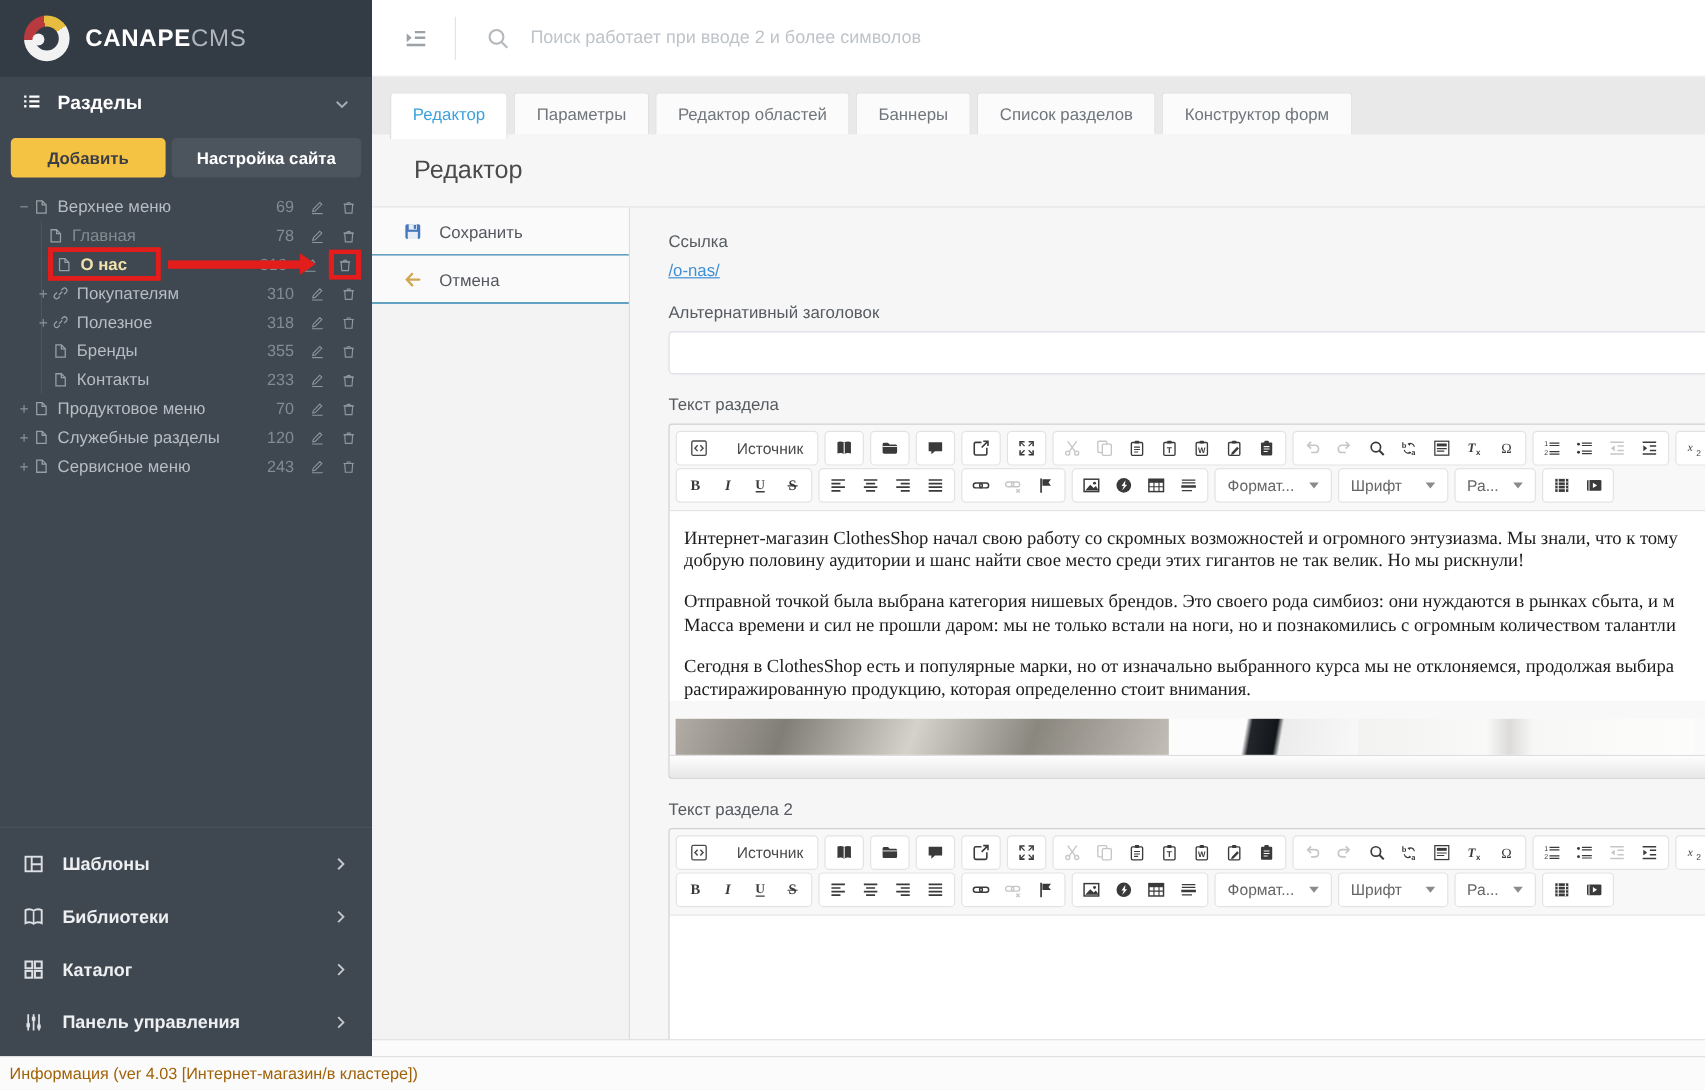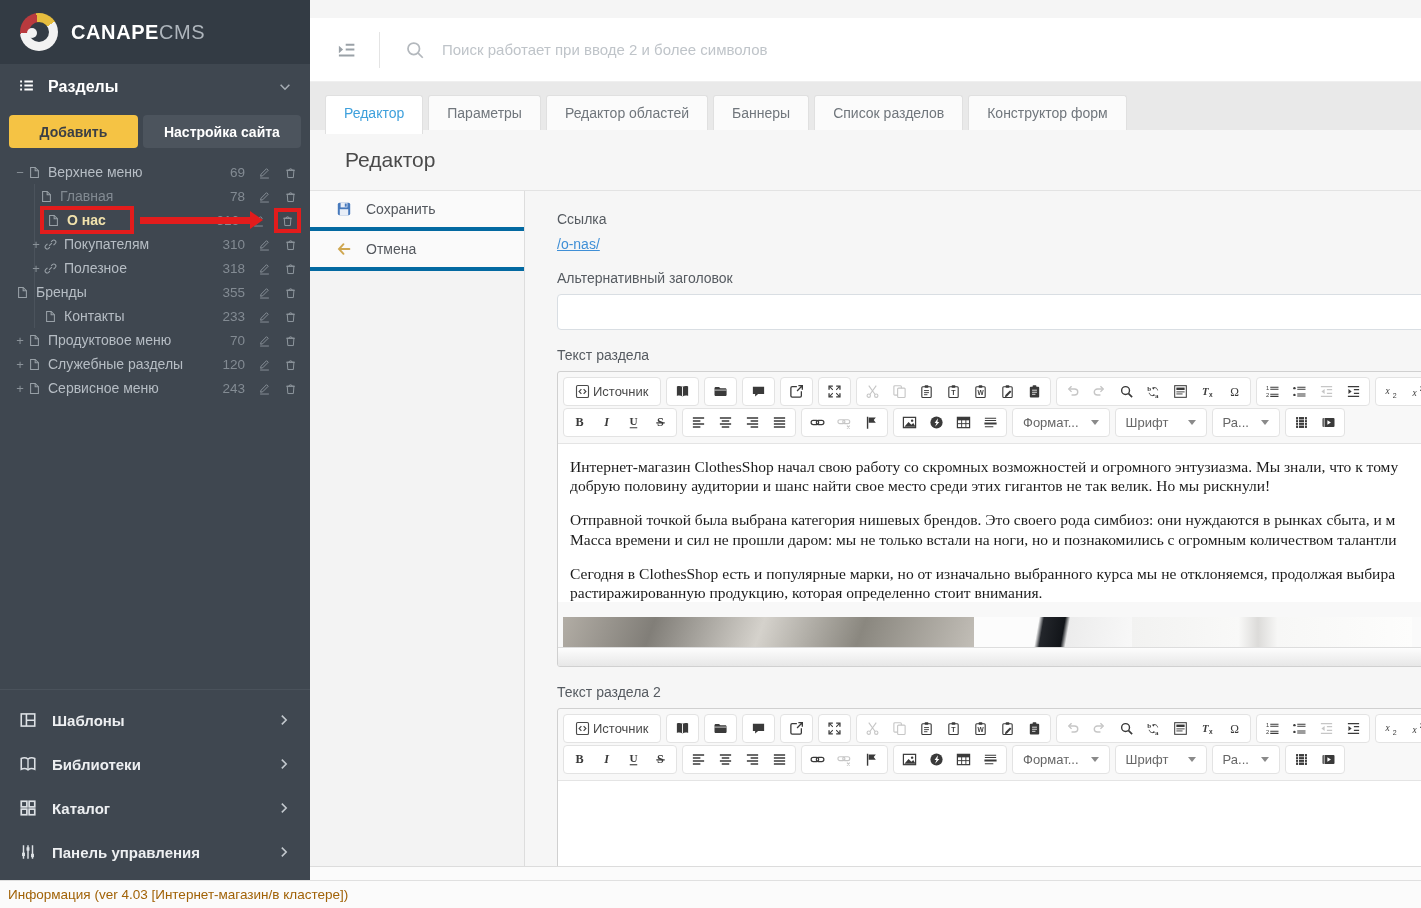--- a/index.html
+++ b/index.html
@@ -52,60 +52,60 @@
   .side-spacer { flex:1; }
   .bottom-nav { flex:none; border-top:1px solid #4a525b; padding:8px 0 6px; }
   .nav-row { height:44px; display:flex; align-items:center; padding:0 19px; gap:15px; color:#edeff1; font-size:15px; font-weight:700; cursor:pointer; }
   .nav-row .icon { display:flex; color:#dde1e5; }
   .nav-row .icon svg { width:18px; height:18px; }
   .nav-chevron { margin-left:auto; color:#c3c9ce; display:flex; }
   .nav-chevron svg { width:14px; height:14px; }
 
   
   .main-col { flex:1; min-width:0; display:flex; flex-direction:column; overflow:hidden; }
-  .topbar { height:64px; flex:none; background:#fff; display:flex; align-items:center; padding-left:26px; border-bottom:1px solid #efefef;margin-top:18px; }
+  .topbar { height:64px; flex:none; background:#fff; display:flex; align-items:center; padding-left:26px; border-bottom:1px solid #efefef; }
   .collapse-btn { color:#9aa1a7; display:flex; cursor:pointer; }
   .collapse-btn svg { width:21px; height:21px; }
   .top-divider { width:1px; height:36px; background:#e4e4e4; margin:0 25px 0 22px; }
   .search-wrap { display:flex; align-items:center; gap:15px; flex:1; }
   .search-icon { color:#b3b8bd; display:flex; }
   .search-icon svg { width:20px; height:20px; }
   .search-input { border:none; outline:none; background:transparent; font-family:inherit; font-size:15px; color:#555; width:620px; }
   .search-input::placeholder { color:#bfc4c9; }
 
   .tabstrip { height:48px; flex:none; background:#e9e9e9; display:flex; align-items:flex-end; gap:5px; padding:0 0 0 15px; position:relative; z-index:2; }
   .tab { background:#fbfbfb; border:1px solid #e0e0e0; border-bottom:none; border-radius:3px 3px 0 0; padding:9px 18px; font-size:14px; color:#70767c; cursor:pointer; white-space:nowrap; }
   .tab.active { background:#fff; color:#3ea0dc; padding-bottom:13px; margin-bottom:-4px; }
 
   .page-head { height:60px; flex:none; display:flex; align-items:center; padding-left:35px; background:#f6f6f6; }
   .page-head h1 { margin:0; font-size:21px; font-weight:400; color:#4a4a4a; }
 
   .content-body { flex:1; min-height:0; display:flex; overflow:hidden; border-top:1px solid #e3e3e3; border-bottom:1px solid #dcdcdc; background:#f6f6f6; }
   .pre-footer { height:13px; flex:none; background:#fbfbfb; }
 
   .action-panel { width:215px; flex:none; background:#f3f3f3; border-right:1px solid #ddd; }
-  .action-row { height:40px; display:flex; align-items:center; gap:14px; padding-left:26px; background:#fafafa; border-bottom:4px solid #0369a1; font-size:14px; color:#54585e; cursor:pointer; }
+  .action-row { height:40px; display:flex; align-items:center; gap:14px; padding-left:26px; background:#fafafa; border-bottom:1px solid #0369a1; font-size:14px; color:#54585e; cursor:pointer; }
   .action-row .icon { display:flex; }
   .action-row .icon svg { width:16px; height:16px; }
 
   .form-area { flex:1; padding:14px 0 0 32px; overflow:hidden; }
   .field-label { font-size:14px; color:#565b61; margin:17px 0 8px; }
   .field-label.first { margin-top:6px; }
   .link { font-size:14px; color:#3f8fd6; text-decoration:underline; cursor:pointer; display:inline-block; }
   .text-input { display:block; width:940px; height:36px; border:1px solid #d9dee3; border-radius:4px; background:#fff; padding:0 10px; font-family:inherit; font-size:14px; color:#333; }
 
   
   .editor { width:940px; border:1px solid #d0d0d0; border-radius:3px; background:#f8f8f8; overflow:hidden; }
   .tb-rows { padding:3px 5px 4px; }
   .tb-row { display:flex; gap:5px; margin:2px 0; }
   .tb-group { display:inline-flex; align-items:center; background:#fff; border:1px solid #e3e3e3; border-radius:4px; padding:1px 2px; height:29px; flex:none; }
   .tb-btn { width:27px; height:25px; display:flex; align-items:center; justify-content:center; border:none; background:transparent; color:#3a3a3a; padding:0; cursor:pointer; }
   .tb-btn svg { width:15px; height:15px; }
   .tb-btn.disabled { color:#c6c6c6; cursor:default; }
-  .tb-btn.labeled { width:auto; padding:0 9px; gap:3px; font-family:inherit; font-size:13px; color:#4a4a4a; }
+  .tb-btn.labeled { width:auto; padding:0 9px; gap:24px; font-family:inherit; font-size:13px; color:#4a4a4a; }
   .tb-dd { display:flex; align-items:center; justify-content:space-between; background:#fff; border:1px solid #e3e3e3; border-radius:4px; height:29px; padding:0 10px; font-size:13px; color:#666; gap:12px; cursor:pointer; flex:none; }
   .tb-dd.w1 { min-width:97px; } .tb-dd.w2 { min-width:92px; } .tb-dd.w3 { min-width:64px; }
   .caret { width:0; height:0; border-left:4px solid transparent; border-right:4px solid transparent; border-top:5px solid #8a8a8a; }
 
   .editor-content { background:#fff; border-top:1px solid #e4e4e4; padding:13px 12px 0; font-family:"Liberation Serif","DejaVu Serif",serif; font-size:15.5px; line-height:1.24; color:#1c1c1c; }
   .editor-content p { margin:0 0 15px; white-space:pre-line; }
   .editor2 .editor-content { height:220px; }
 
   .img-strip { height:30px; display:flex; margin:0 0 0 5px; }
   .seg1 { flex:0 0 44%; background:linear-gradient(110deg,#b2ada5,#817e78 22%,#d5d2cc 48%,#8a877f 72%,#c2beb7); filter:blur(.6px); }
@@ -278,21 +278,21 @@
                 </svg>
               </span>
               <span class="t-act">
                 <svg viewBox="0 0 16 16" aria-hidden="true">
                   <path d="M4 5.2h8.2l-.7 9H4.7z" fill="none" stroke="currentColor" stroke-width="1.2"></path>
                   <path d="M2.8 5.2h10.6M6.2 5.2c0-2.4 3.8-2.4 3.8 0" fill="none" stroke="currentColor" stroke-width="1.2"></path>
                 </svg>
               </span>
             </span>
           </div>
-          <div class="tree-row" style=" align-items: center;">
+          <div class="tree-row" style="padding-left: 28px; align-items: center;">
             <span class="guide"></span>
             <span class="exp"></span>
             <span class="t-icon" style="display: flex;">
               <svg viewBox="0 0 16 16" aria-hidden="true">
                 <path d="M3.2 1.8h5.6l4 4v8.4H3.2z" fill="none" stroke="currentColor" stroke-width="1.3"></path>
                 <path d="M8.8 1.8v4h4" fill="none" stroke="currentColor" stroke-width="1.3"></path>
               </svg>
             </span>
             <span class="t-label">Бренды</span>
             <span class="t-right">

